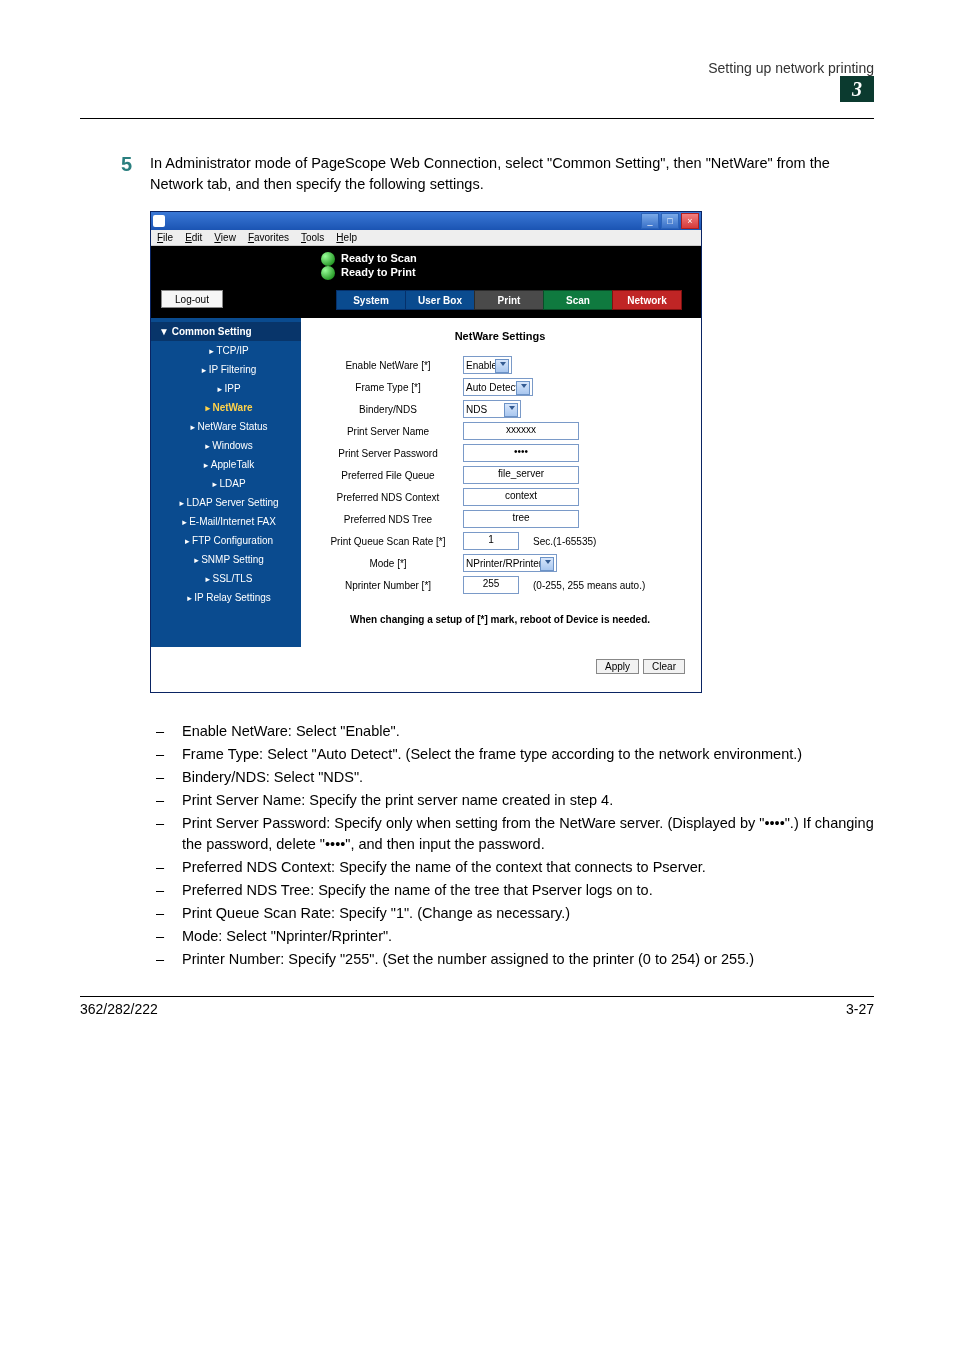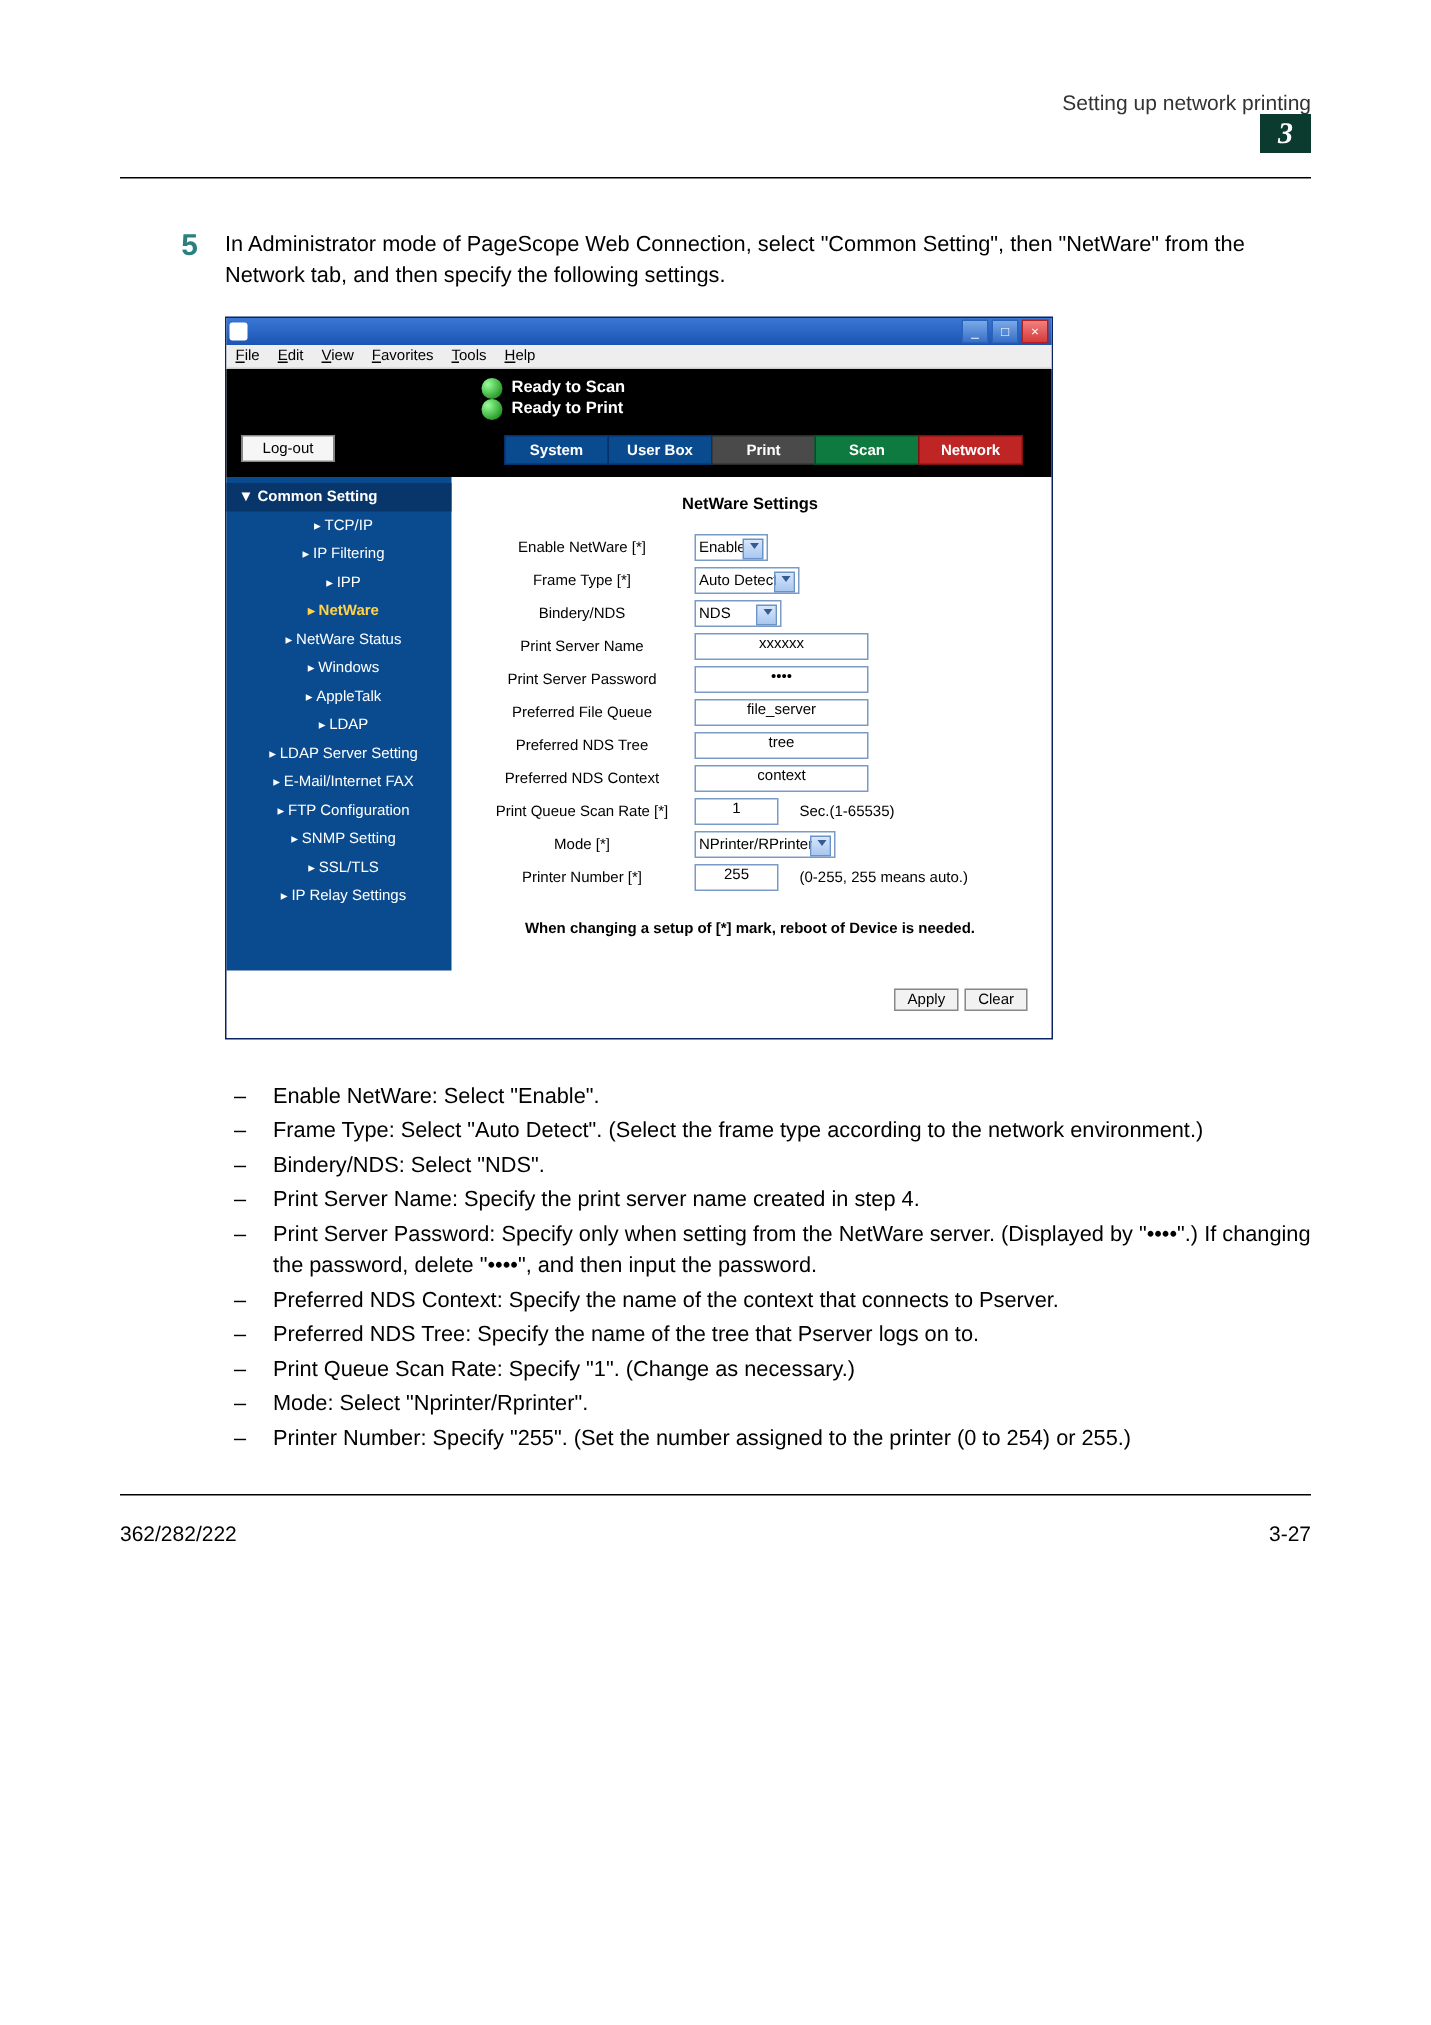--- a/index.html
+++ b/index.html
@@ -171,21 +171,21 @@
     display:flex;
     margin-bottom: 2px;
   }
   .bul-dash {
     width: 26px; flex:0 0 26px; text-align:left; padding-left:6px;
   }
   .bul-txt { flex:1; }
 
   .footer-row {
     border-top: 1px solid #000;
-    padding-top: 17px;
+    padding-top: 4px;
     display:flex;
     justify-content:space-between;
     font-size: 14px;
   }
 </style>
 </head>
 <body>
 
 <div class="page">
 
@@ -294,41 +294,41 @@
           </div>
           <div class="frow">
             <div class="flabel">Print Server Password</div>
             <span class="txt-inp">••••</span>
           </div>
           <div class="frow">
             <div class="flabel">Preferred File Queue</div>
             <span class="txt-inp">file_server</span>
           </div>
           <div class="frow">
+            <div class="flabel">Preferred NDS Context</div>
+            <span class="txt-inp">context</span>
+          </div>
+          <div class="frow">
             <div class="flabel">Preferred NDS Tree</div>
             <span class="txt-inp">tree</span>
-          </div>
-          <div class="frow">
-            <div class="flabel">Preferred NDS Context</div>
-            <span class="txt-inp">context</span>
           </div>
           <div class="frow">
             <div class="flabel">Print Queue Scan Rate [*]</div>
             <span class="txt-inp" style="width:50px">1</span>
             <span style="margin-left:14px">Sec.(1-65535)</span>
           </div>
           <div class="frow">
             <div class="flabel">Mode [*]</div>
             <div class="sel-inp">
                 <span>NPrinter/RPrinter</span>
                 <span class="sel-caret"></span>
               </div>
           </div>
           <div class="frow">
-            <div class="flabel">Printer Number [*]</div>
+            <div class="flabel">Nprinter Number [*]</div>
             <span class="txt-inp" style="width:50px">255</span>
             <span style="margin-left:14px">(0-255, 255 means auto.)</span>
           </div>
 
           <div class="note">When changing a setup of [*] mark, reboot of Device is needed.</div>
         </div>
       </div>
 
       <div class="btn-row">
         <div class="std-btn">Apply</div>

